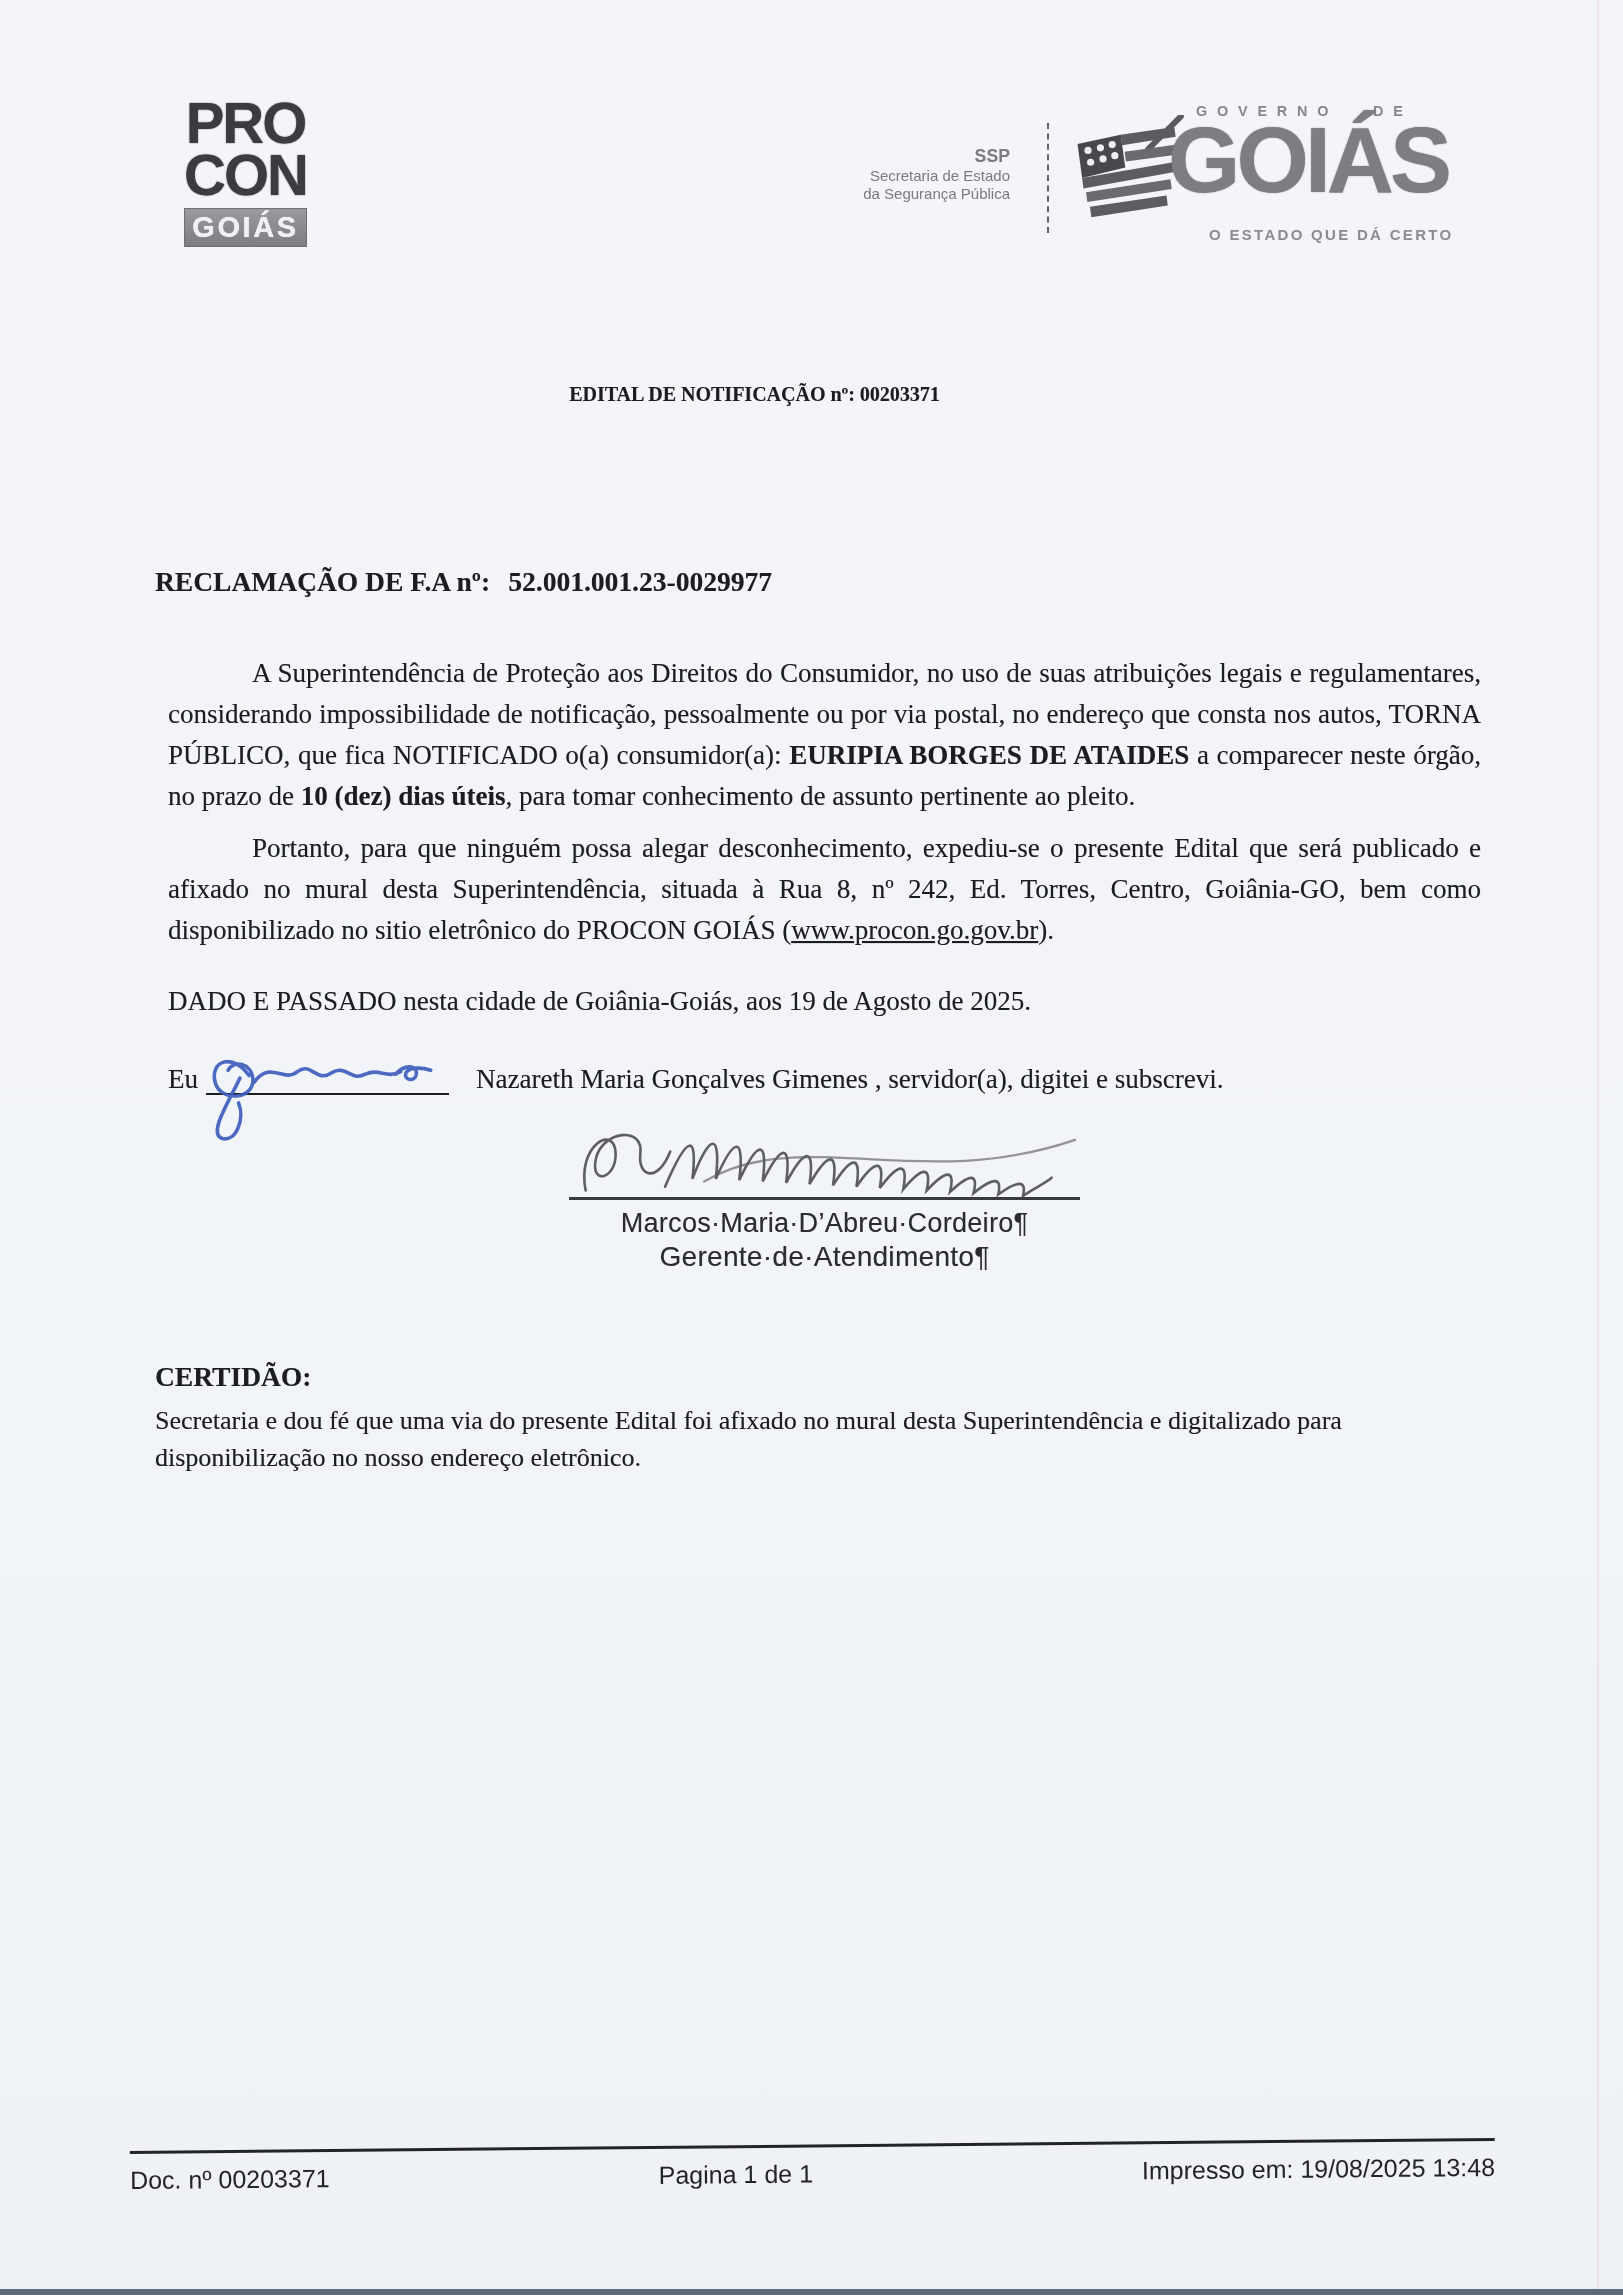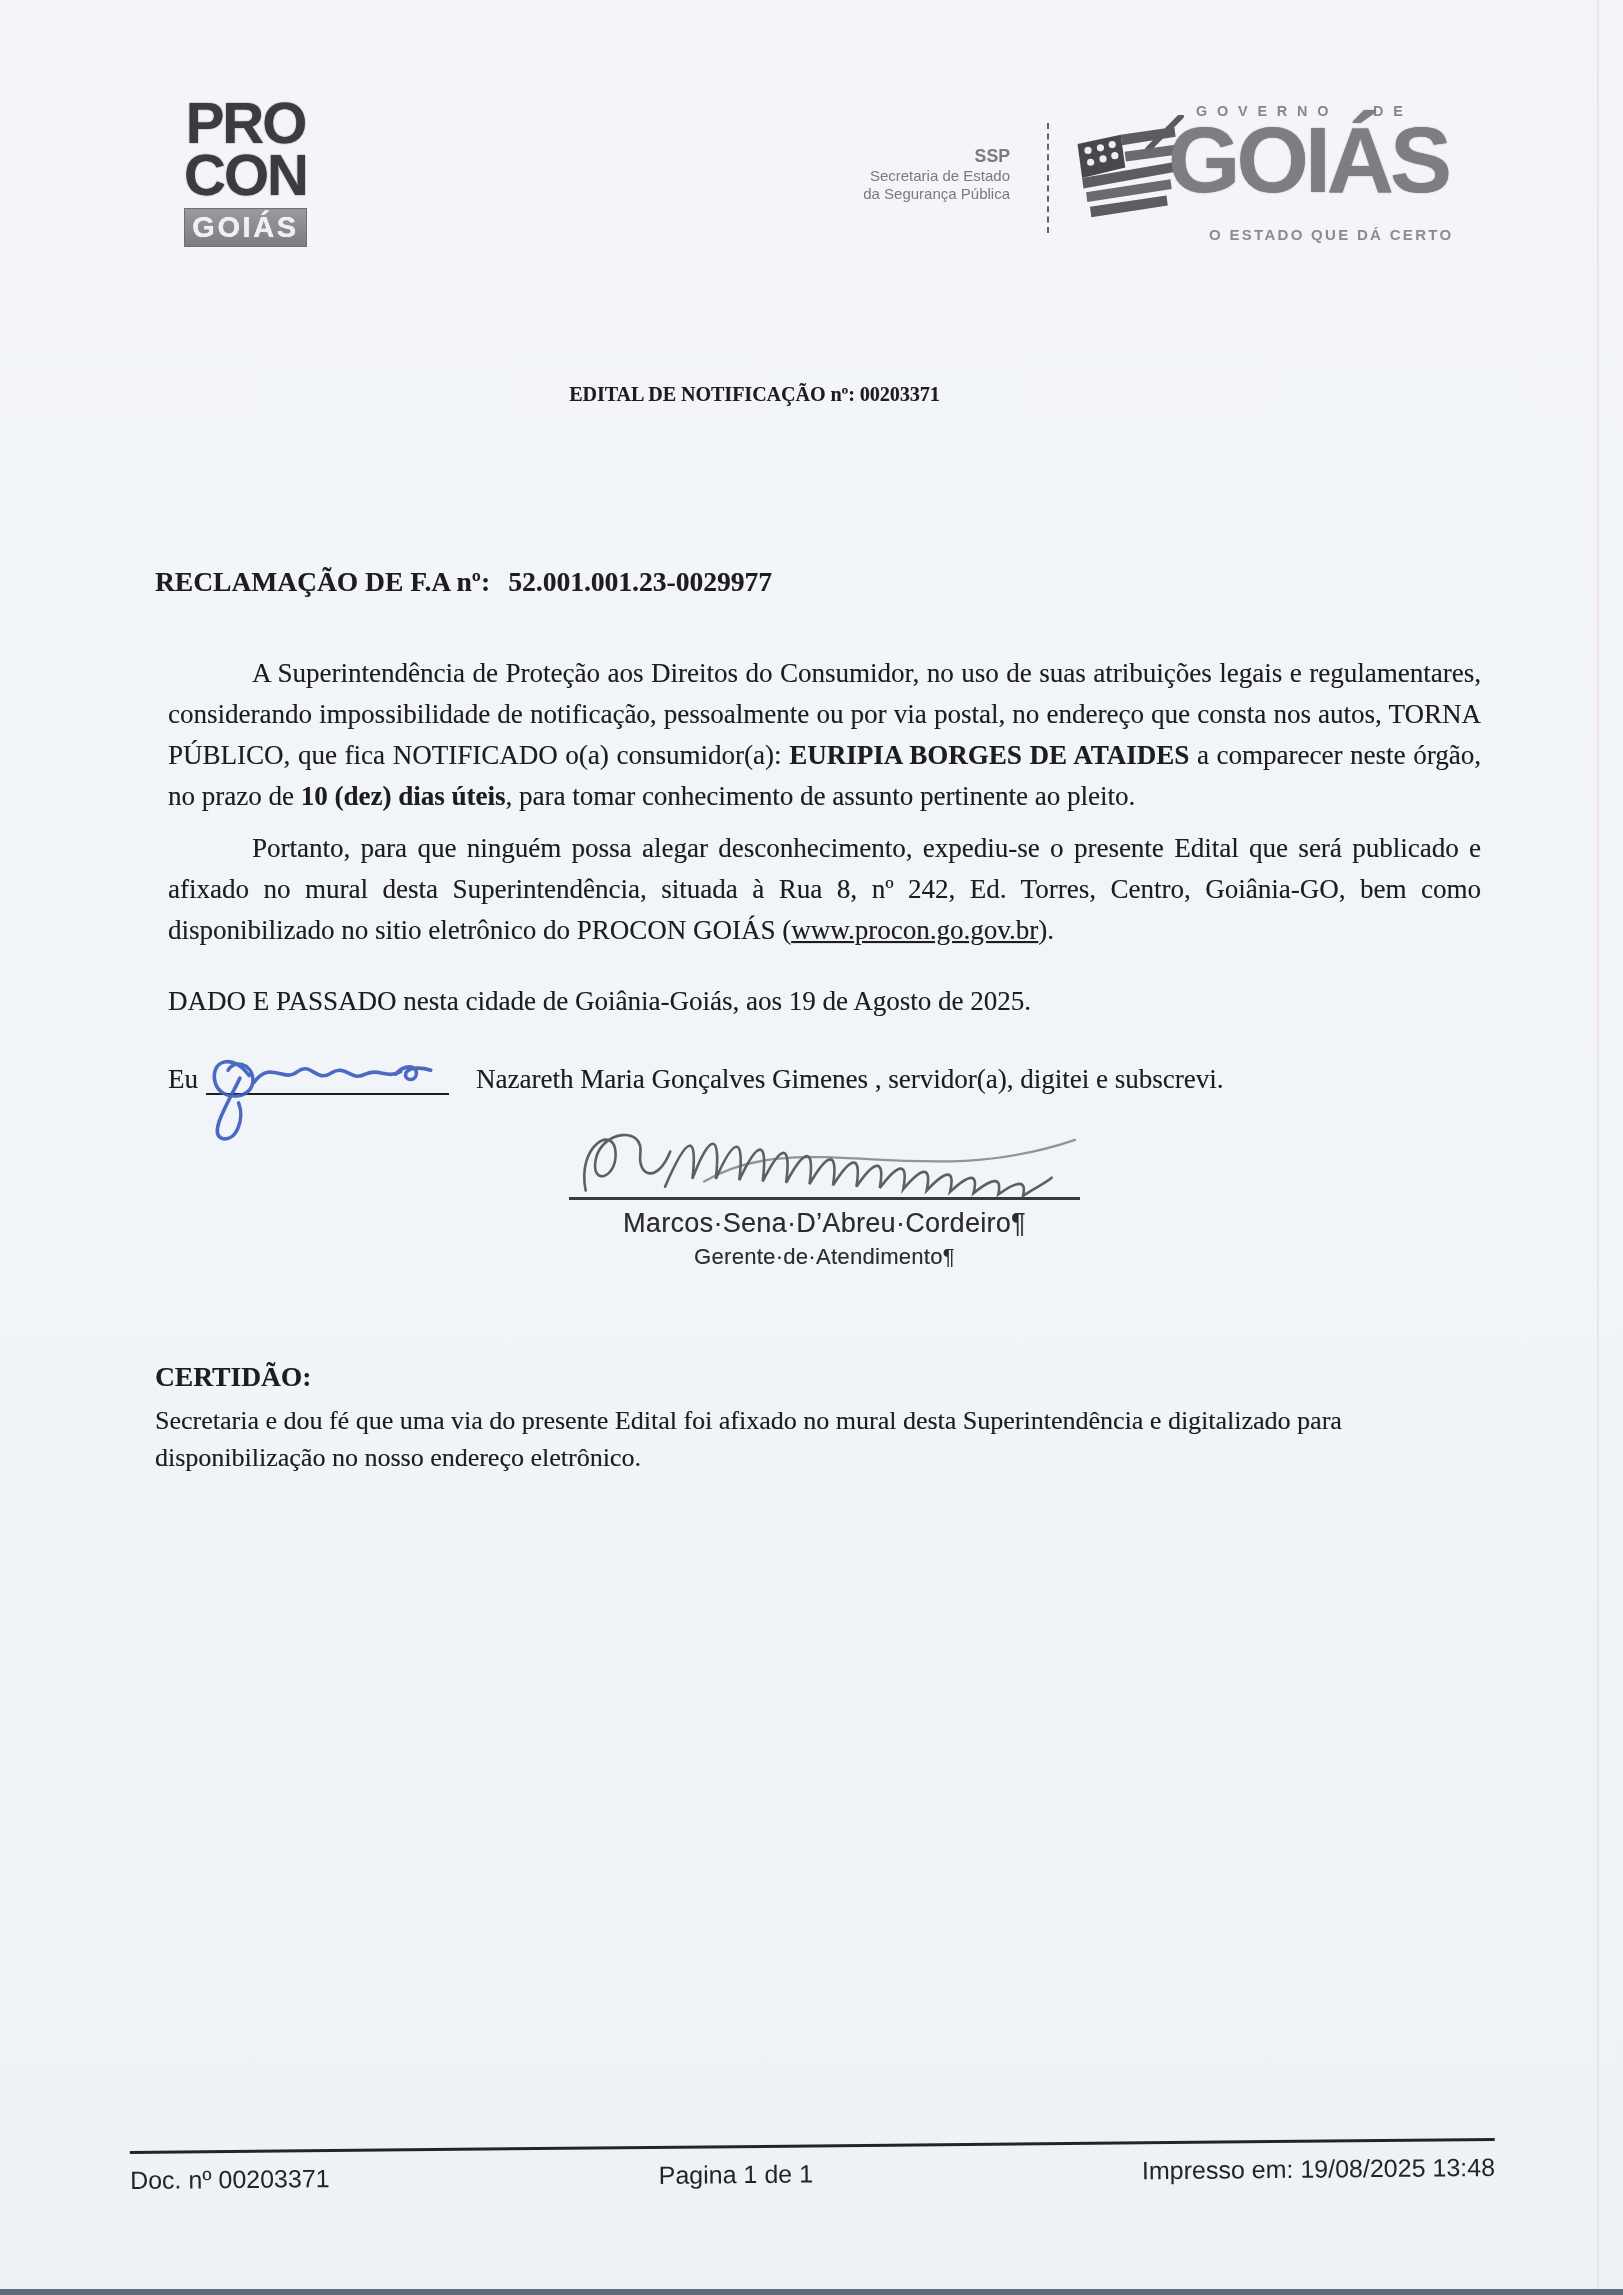--- a/index.html
+++ b/index.html
@@ -58,21 +58,21 @@
   .eu-label{position:absolute;left:0;top:0;}
   .eu-underline{position:absolute;left:38px;top:34px;width:243px;height:2.6px;background:#1e1e20;}
   .eu-sig{position:absolute;left:17px;top:-18.3px;}
   .eu-rest{position:absolute;left:308px;top:0;white-space:nowrap;}
 
   .sig-block{width:524px;margin:17px auto 0;text-align:center;
     font-family:"Liberation Sans",sans-serif;}
   .sig-scrawl{display:block;margin:0 auto;}
   .sig-rule{width:511px;height:3.3px;background:#3a3a3e;margin:-3.9px auto 0;}
   .sig-name{margin-top:6.5px;font-size:27px;line-height:34px;color:#2c2c2f;letter-spacing:0.3px;}
-  .sig-role{font-size:22px;line-height:33px;color:#2c2c2f;letter-spacing:0.3px;}
+  .sig-role{font-size:28px;line-height:33px;color:#2c2c2f;letter-spacing:0.3px;}
 
   .certidao{position:absolute;left:155px;top:1358px;width:1317px;}
   .certidao-heading{font-size:27.5px;font-weight:bold;line-height:37px;margin:0;}
   .certidao-body{font-size:26px;line-height:37px;margin:6.5px 0 0;}
 
   .referido{position:absolute;left:155px;top:1519px;font-size:26px;}
 
   
   .footer{position:absolute;left:130px;top:2151px;width:1365px;
     transform:rotate(-0.55deg);transform-origin:left center;
@@ -150,21 +150,21 @@
 
     <div class="sig-block">
       <svg class="sig-scrawl" width="517" height="82" viewBox="0 0 790 126">
         <g fill="none" stroke="#4b4b4f" stroke-width="4" stroke-linecap="round" opacity="0.88">
           <path d="M28,110 C14,40 72,8 74,52 C76,92 34,104 44,60 C54,18 118,10 112,54 C108,88 138,100 158,50"></path>
           <path d="M150,104 C186,20 200,24 192,92 C220,18 236,22 228,92 C258,24 272,28 264,94 C294,30 308,32 300,96 C330,36 344,38 336,98 C366,42 380,44 372,100 C402,48 416,50 408,102 C438,54 452,56 444,104 C474,60 488,62 480,106 C510,66 524,66 516,108 C546,72 560,72 552,110 C582,78 596,76 588,112 C618,84 632,82 624,114 C654,90 668,88 662,116 C692,94 706,94 700,118 C724,102 736,98 744,90"></path>
           <path d="M210,96 C360,8 540,114 780,32" stroke-width="3.5" opacity="0.65"></path>
         </g>
       </svg>
       <div class="sig-rule"></div>
-      <div class="sig-name">Marcos·Sena·D’Abreu·Cordeiro¶</div>
+      <div class="sig-name">Marcos·Maria·D’Abreu·Cordeiro¶</div>
       <div class="sig-role">Gerente·de·Atendimento¶</div>
     </div>
   </div>
 
   <div class="certidao soft">
     <p class="certidao-heading">CERTIDÃO:</p>
     <p class="certidao-body">Secretaria e dou fé que uma via do presente Edital foi afixado no mural desta Superintendência e digitalizado para disponibilização  no nosso endereço eletrônico.</p>
   </div>
 
 

